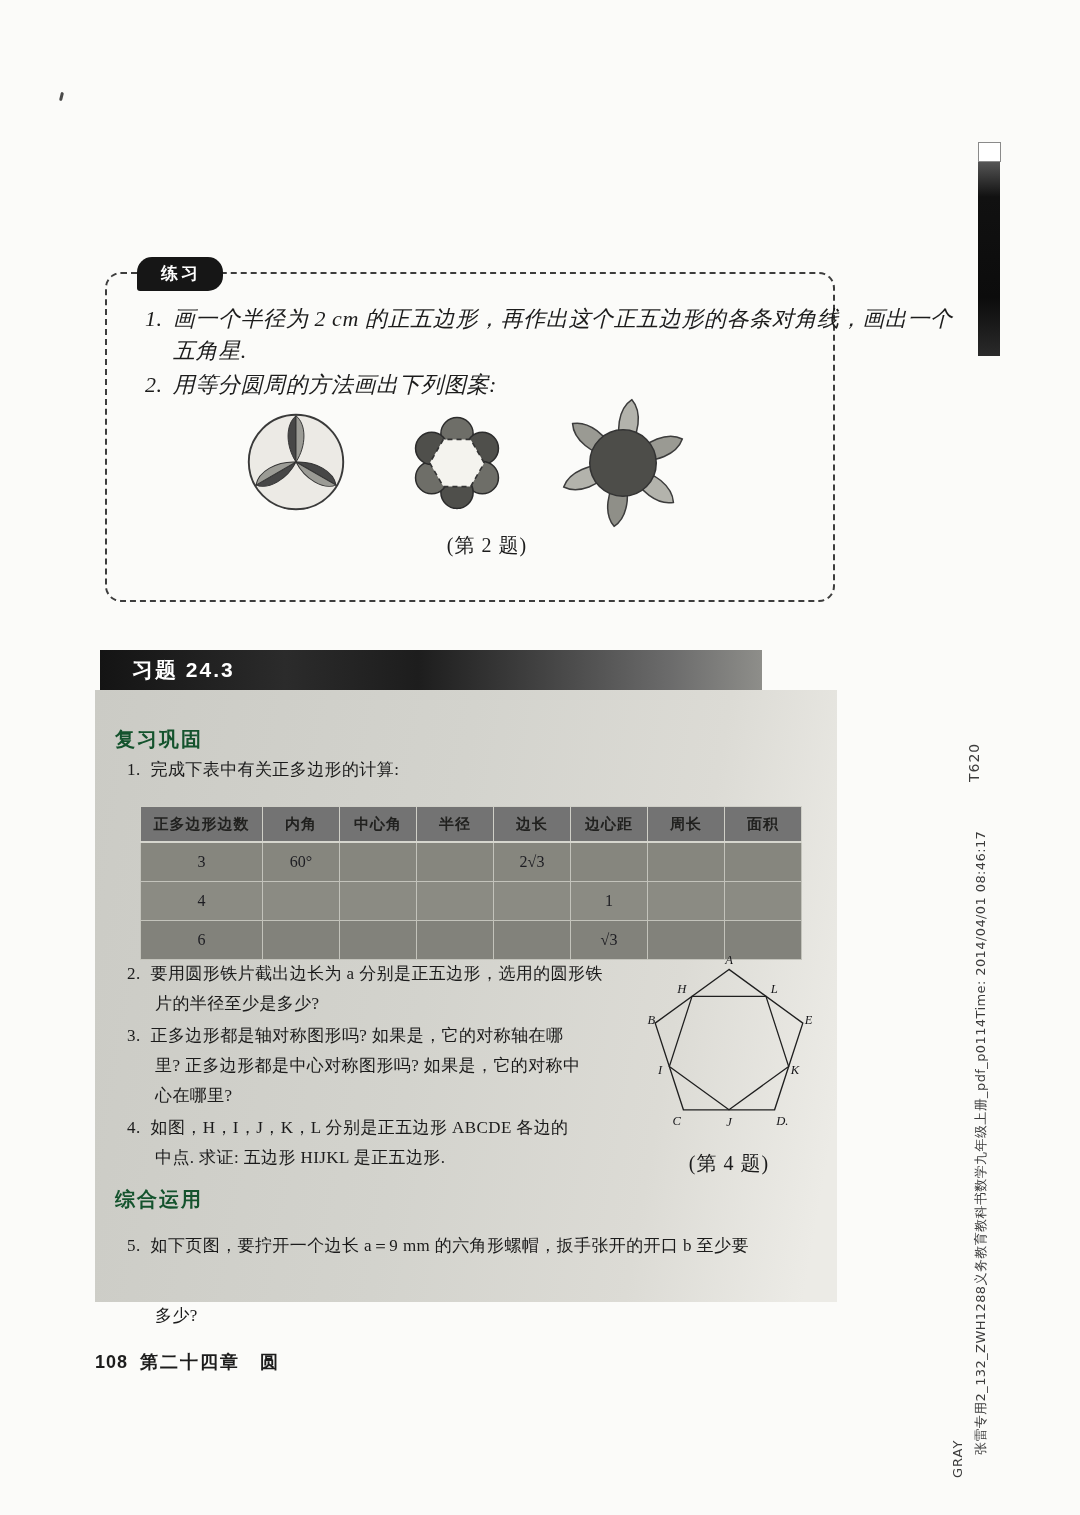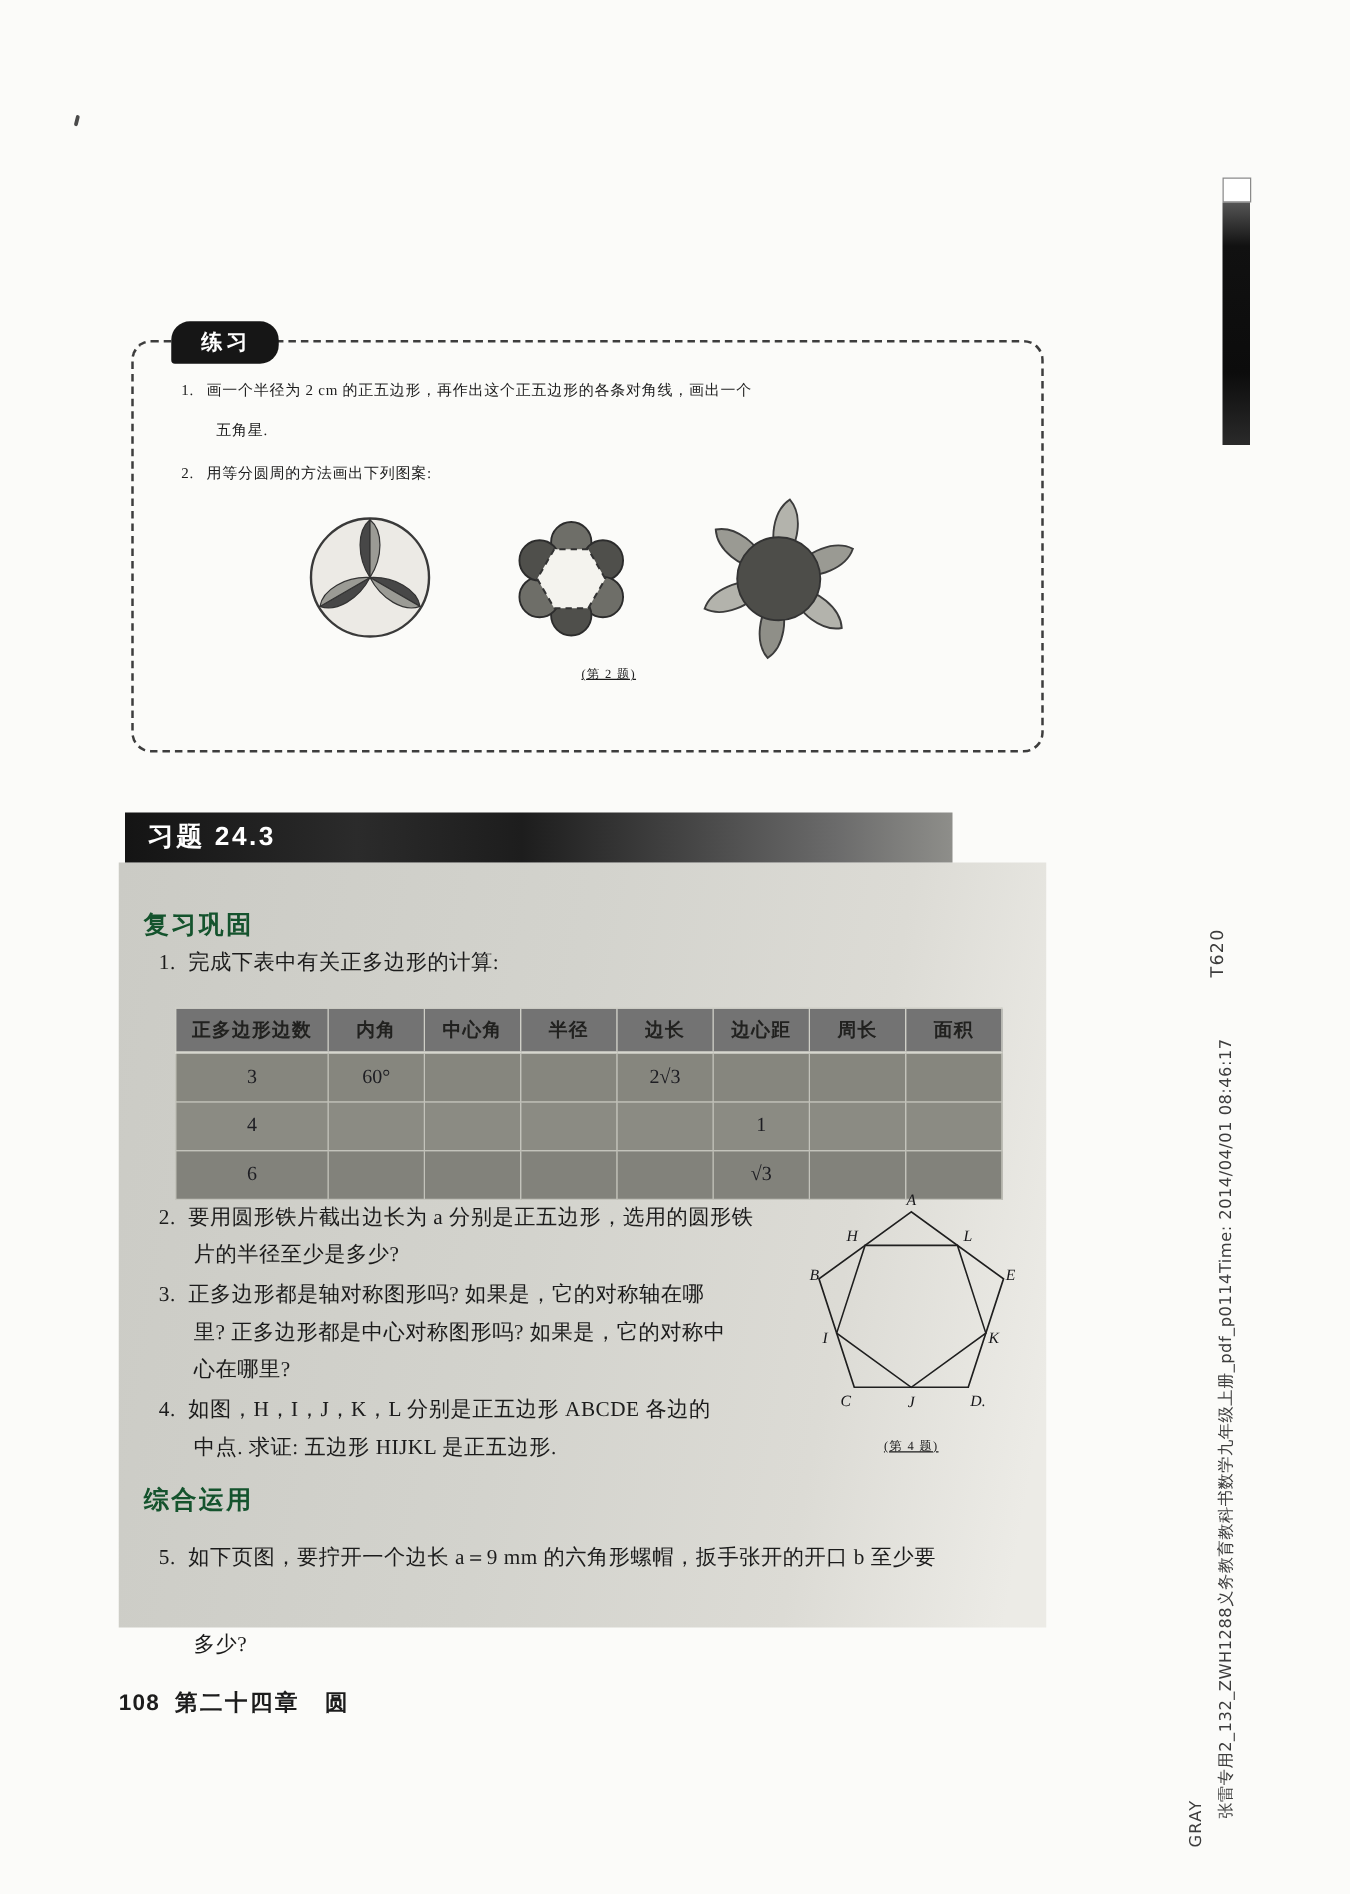--- a/index.html
+++ b/index.html
@@ -18,36 +18,36 @@
     border:2px dashed #3d3d3d;border-radius:16px;
   }
   .practice-badge{
     position:absolute;top:-17px;left:30px;
     background:#161616;color:#fff;
     font-family:"Liberation Sans","DejaVu Sans",sans-serif;
     font-weight:bold;font-size:17px;letter-spacing:3px;
     padding:5px 22px 6px 24px;
     border-radius:15px 15px 15px 3px;
   }
-  .p-line{position:absolute;font-size:12px;letter-spacing:0.6px;white-space:nowrap;}
+  .p-line{position:absolute;font-size:22px;letter-spacing:0.6px;white-space:nowrap;font-style:italic;}
   .p-num{margin-right:10px;}
-  .fig-caption{position:absolute;font-size:10px;letter-spacing:1px;text-decoration:underline;}
+  .fig-caption{position:absolute;font-size:20px;letter-spacing:1px;}
 
   
   .content-wash{
     left:95px;top:690px;width:742px;height:612px;
     background:linear-gradient(100deg,#cbcbc5 0%,#d3d3cd 45%,#dcdbd5 75%,#ecebe6 96%);
   }
   .exercise-bar{
     left:100px;top:650px;width:662px;height:40px;
     background:linear-gradient(90deg,#141414 0%,#2b2b2b 28%,#1d1d1d 48%,#454545 68%,#6b6b6b 86%,#8e8e8a 100%);
     color:#fff;
     font-family:"Liberation Sans","DejaVu Sans",sans-serif;
     font-weight:bold;font-size:21px;letter-spacing:2px;
-    line-height:40px;padding-left:18px;box-sizing:border-box;
+    line-height:40px;padding-left:32px;box-sizing:border-box;
   }
   .section-heading{
     font-family:"Liberation Sans","DejaVu Sans",sans-serif;
     font-weight:bold;font-size:20px;letter-spacing:2px;color:#14532d;
   }
   .m-line{position:absolute;font-size:17px;letter-spacing:0.4px;white-space:nowrap;color:#1b1b1b;}
 
   
   table.ex-table{border-collapse:collapse;table-layout:fixed;}
   .ex-table th{

